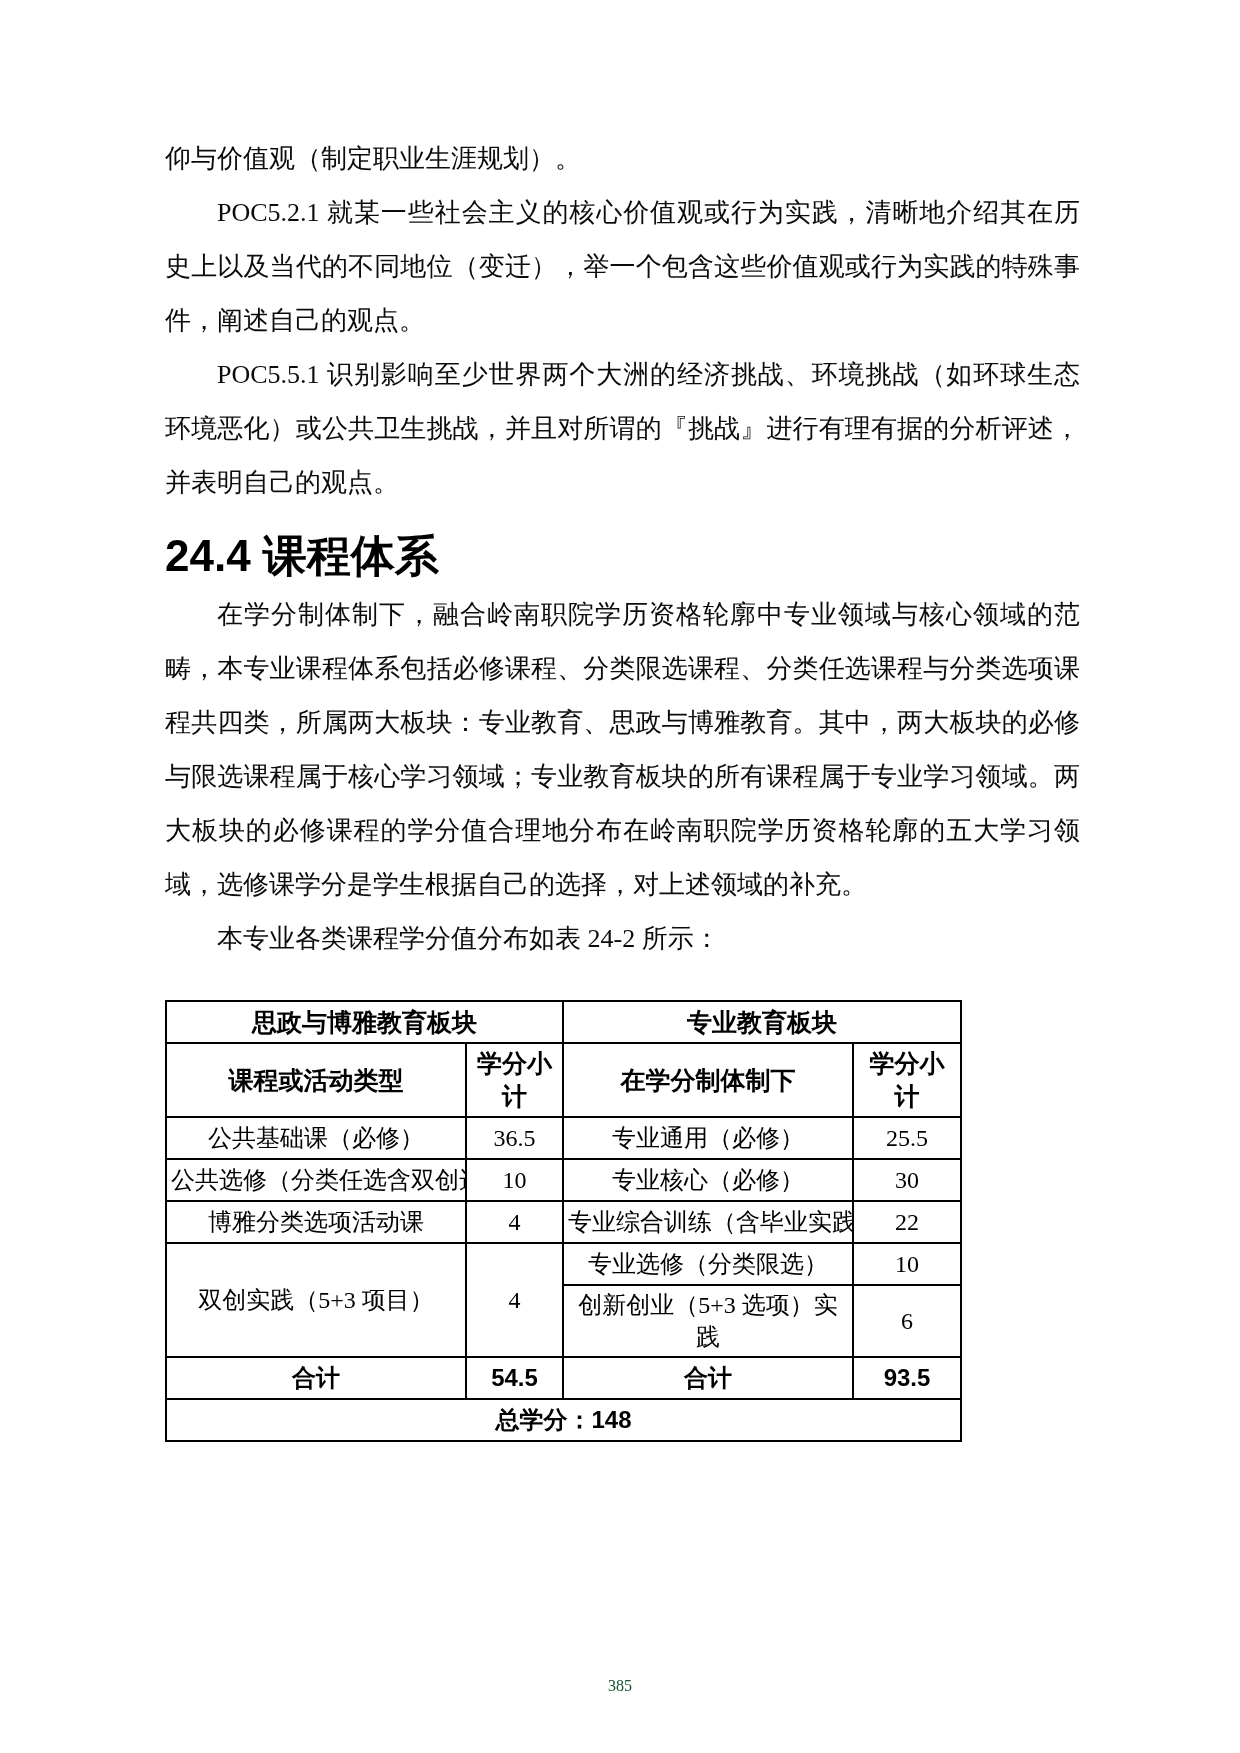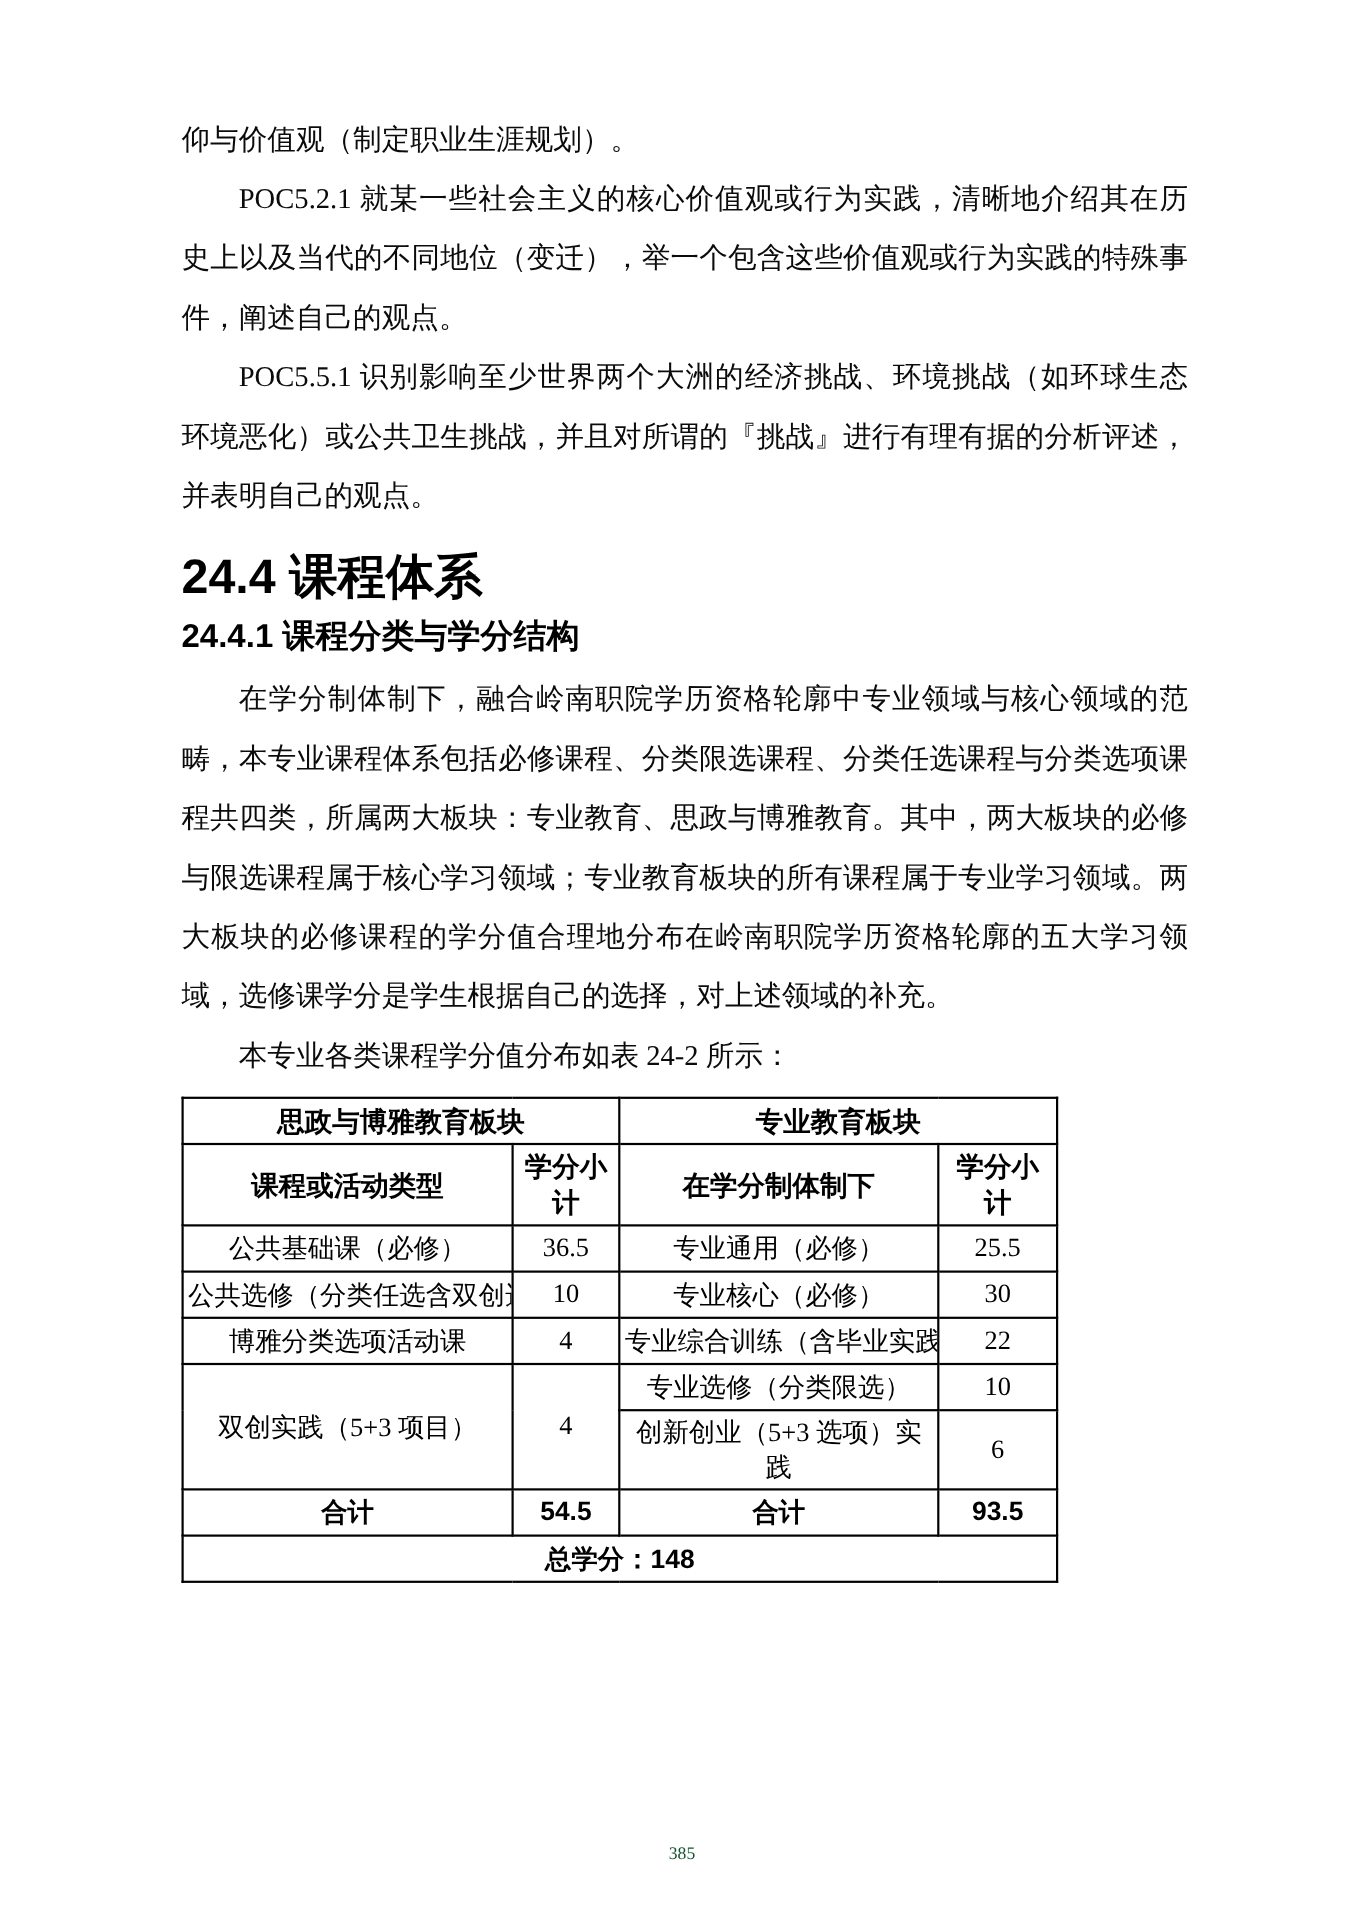--- a/index.html
+++ b/index.html
@@ -9,21 +9,21 @@
     width: 1240px;
     height: 1753px;
     background: #ffffff;
     color: #0b0b0b;
     font-family: "Liberation Serif", "DejaVu Serif", serif;
     overflow: hidden;
   }
   .content {
     position: absolute;
     left: 165px;
-    top: 100px;
+    top: 132px;
     width: 915px;
   }
   .para {
     font-size: 26px;
     line-height: 2.08;
     text-align: justify;
     margin: 0;
     word-break: break-all;
   }
   .indent { text-indent: 2em; }
@@ -34,21 +34,21 @@
     margin: 16px 0 2px 0;
     color: #000;
   }
   .h-sub {
     font-family: "Liberation Sans", "DejaVu Sans", sans-serif;
     font-size: 30px;
     font-weight: bold;
     margin: 4px 0 10px 0;
     color: #000;
   }
-  .table-wrap { margin-top: 10px; }
+  .table-wrap { margin-top: 34px; }
   table.credits {
     border-collapse: collapse;
     table-layout: fixed;
     width: 795px;
   }
   table.credits th, table.credits td {
     border: 2px solid #000;
     text-align: center;
     vertical-align: middle;
     padding: 3px 4px;
@@ -92,21 +92,20 @@
 
 <div class="page">
   <div class="content">
 
     <p class="para">仰与价值观（制定职业生涯规划）。</p>
 
     <p class="para indent">POC5.2.1 就某一些社会主义的核心价值观或行为实践，清晰地介绍其在历史上以及当代的不同地位（变迁），举一个包含这些价值观或行为实践的特殊事件，阐述自己的观点。</p>
     <p class="para indent">POC5.5.1 识别影响至少世界两个大洲的经济挑战、环境挑战（如环球生态环境恶化）或公共卫生挑战，并且对所谓的『挑战』进行有理有据的分析评述，并表明自己的观点。</p>
 
     <h2 class="h-main">24.4 课程体系</h2>
-    <h3 class="h-sub">24.4.1 课程分类与学分结构</h3>
 
     <p class="para indent">在学分制体制下，融合岭南职院学历资格轮廓中专业领域与核心领域的范畴，本专业课程体系包括必修课程、分类限选课程、分类任选课程与分类选项课程共四类，所属两大板块：专业教育、思政与博雅教育。其中，两大板块的必修与限选课程属于核心学习领域；专业教育板块的所有课程属于专业学习领域。两大板块的必修课程的学分值合理地分布在岭南职院学历资格轮廓的五大学习领域，选修课学分是学生根据自己的选择，对上述领域的补充。</p>
     <p class="para indent">本专业各类课程学分值分布如表 24-2 所示：</p>
 
     <div class="table-wrap">
       <table class="credits">
         <colgroup>
           <col class="col-type-left">
           <col class="col-credit-left">
           <col class="col-type-right">

